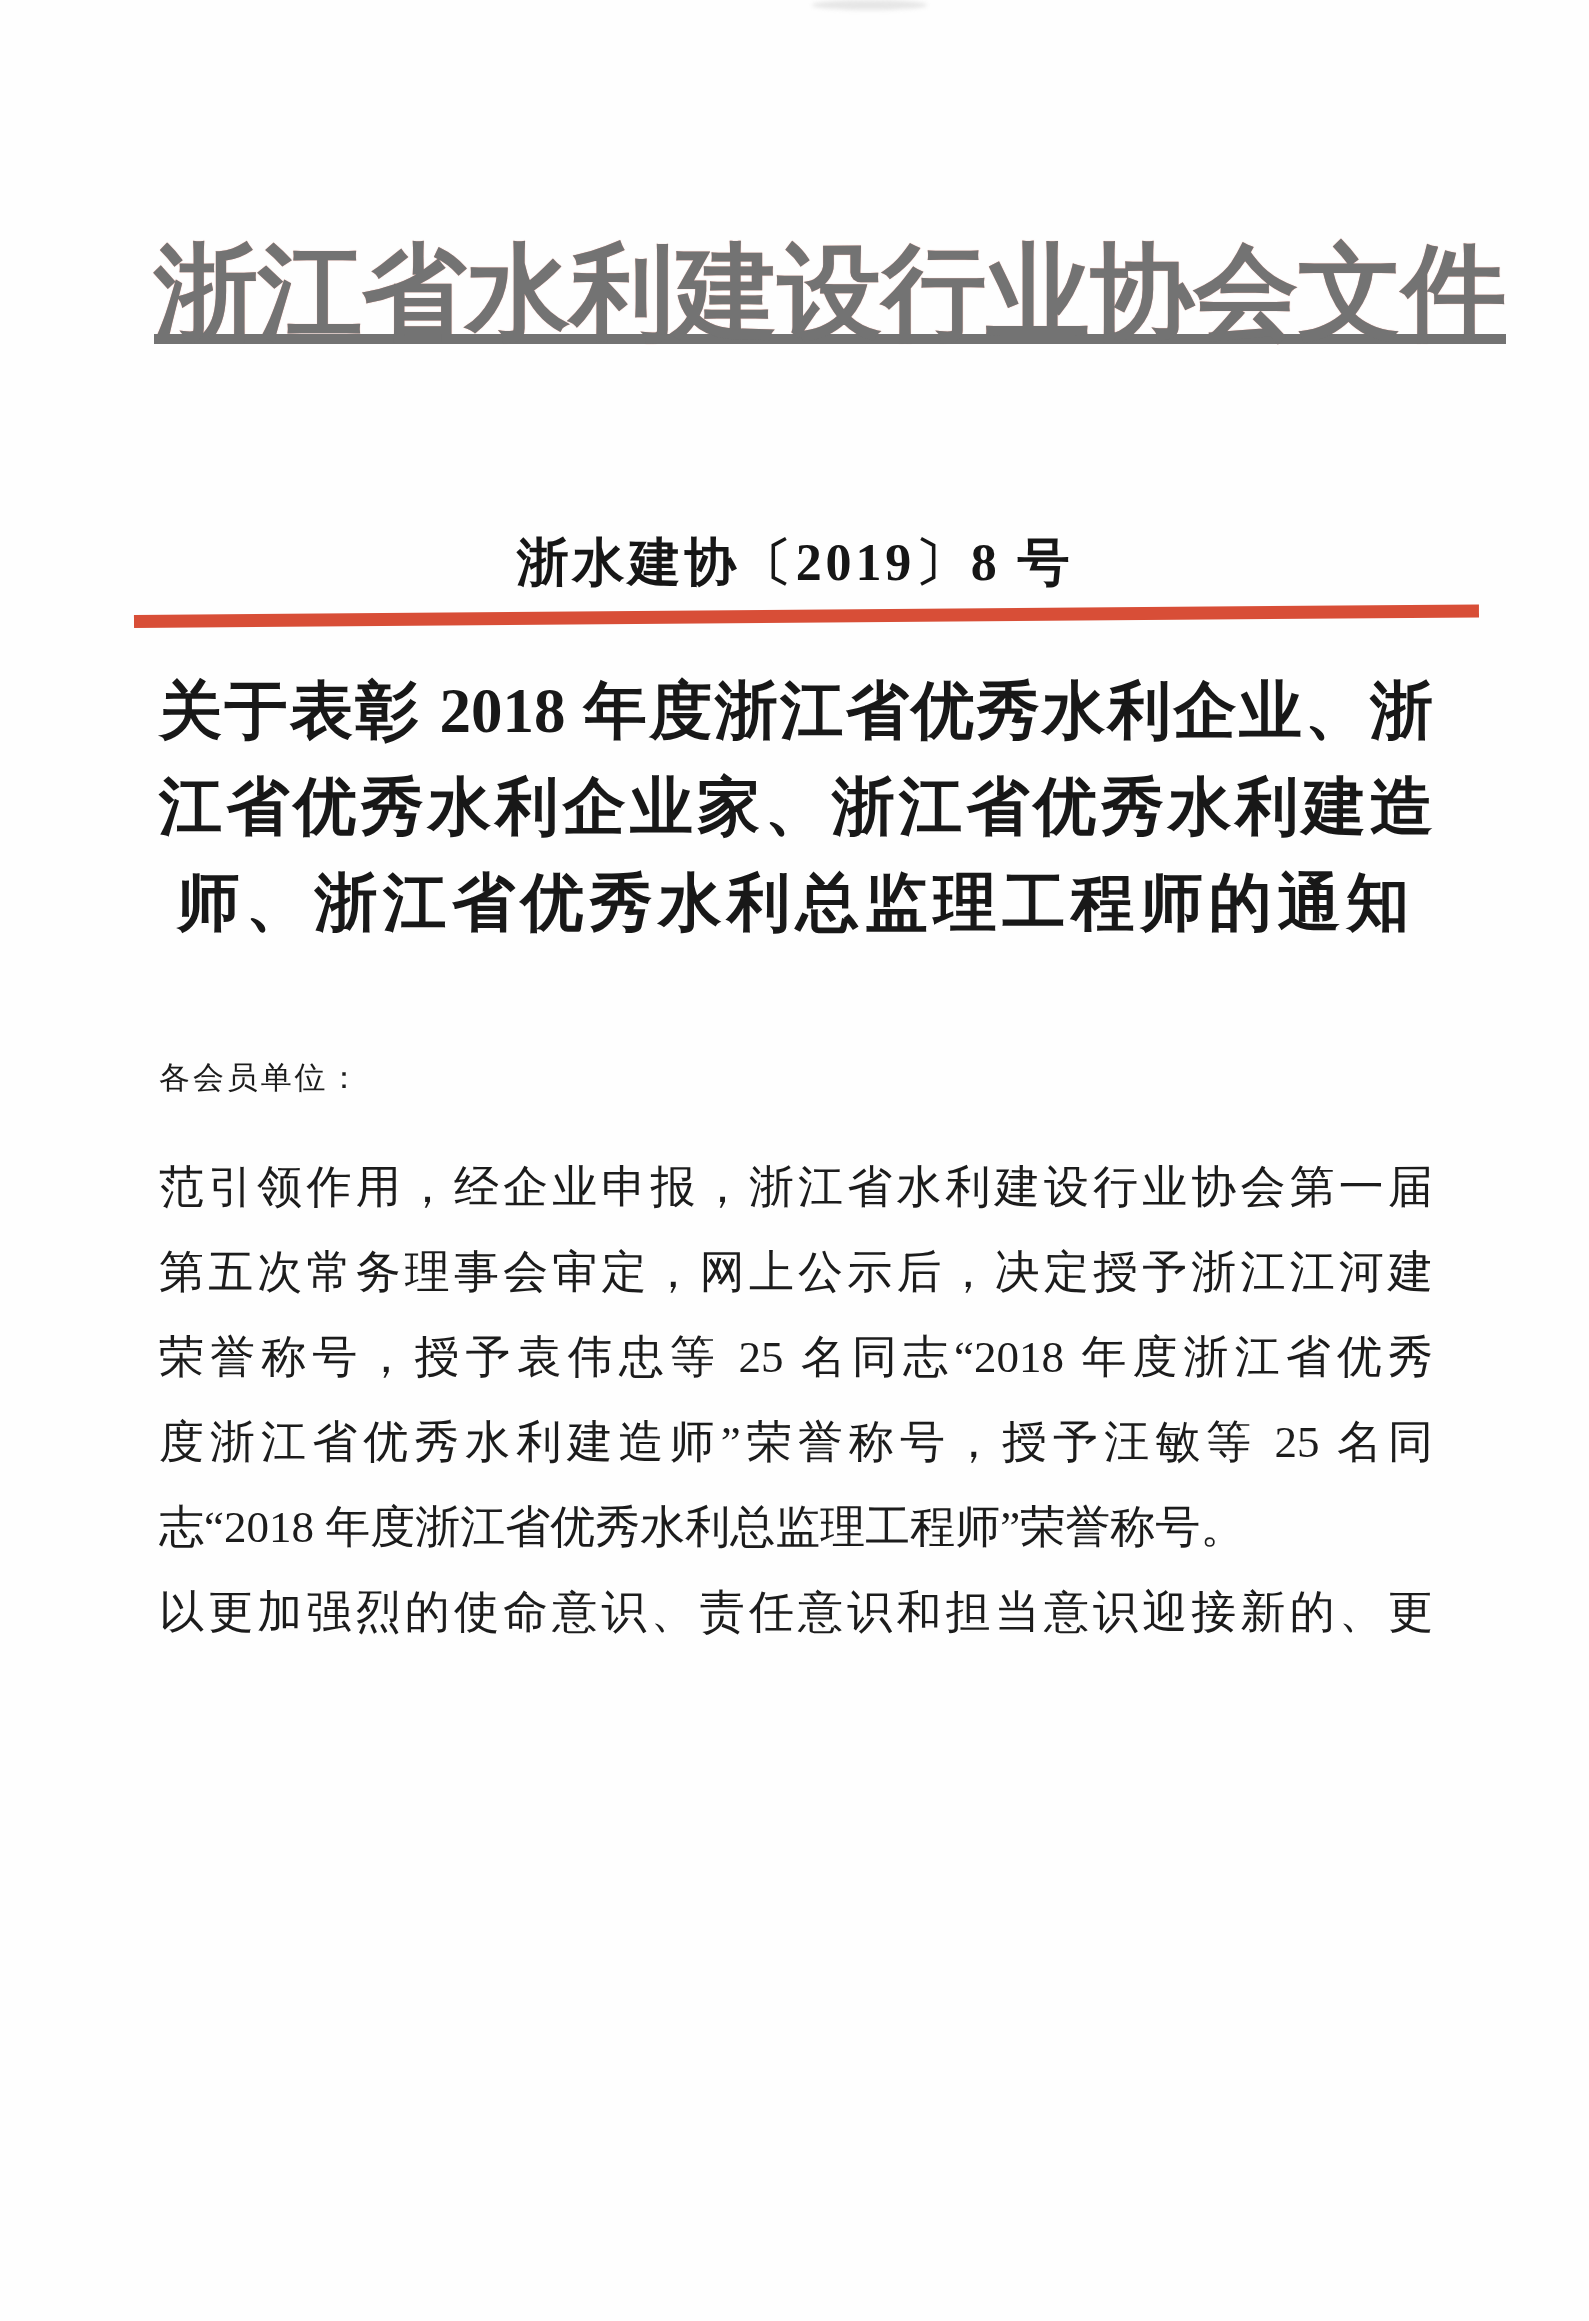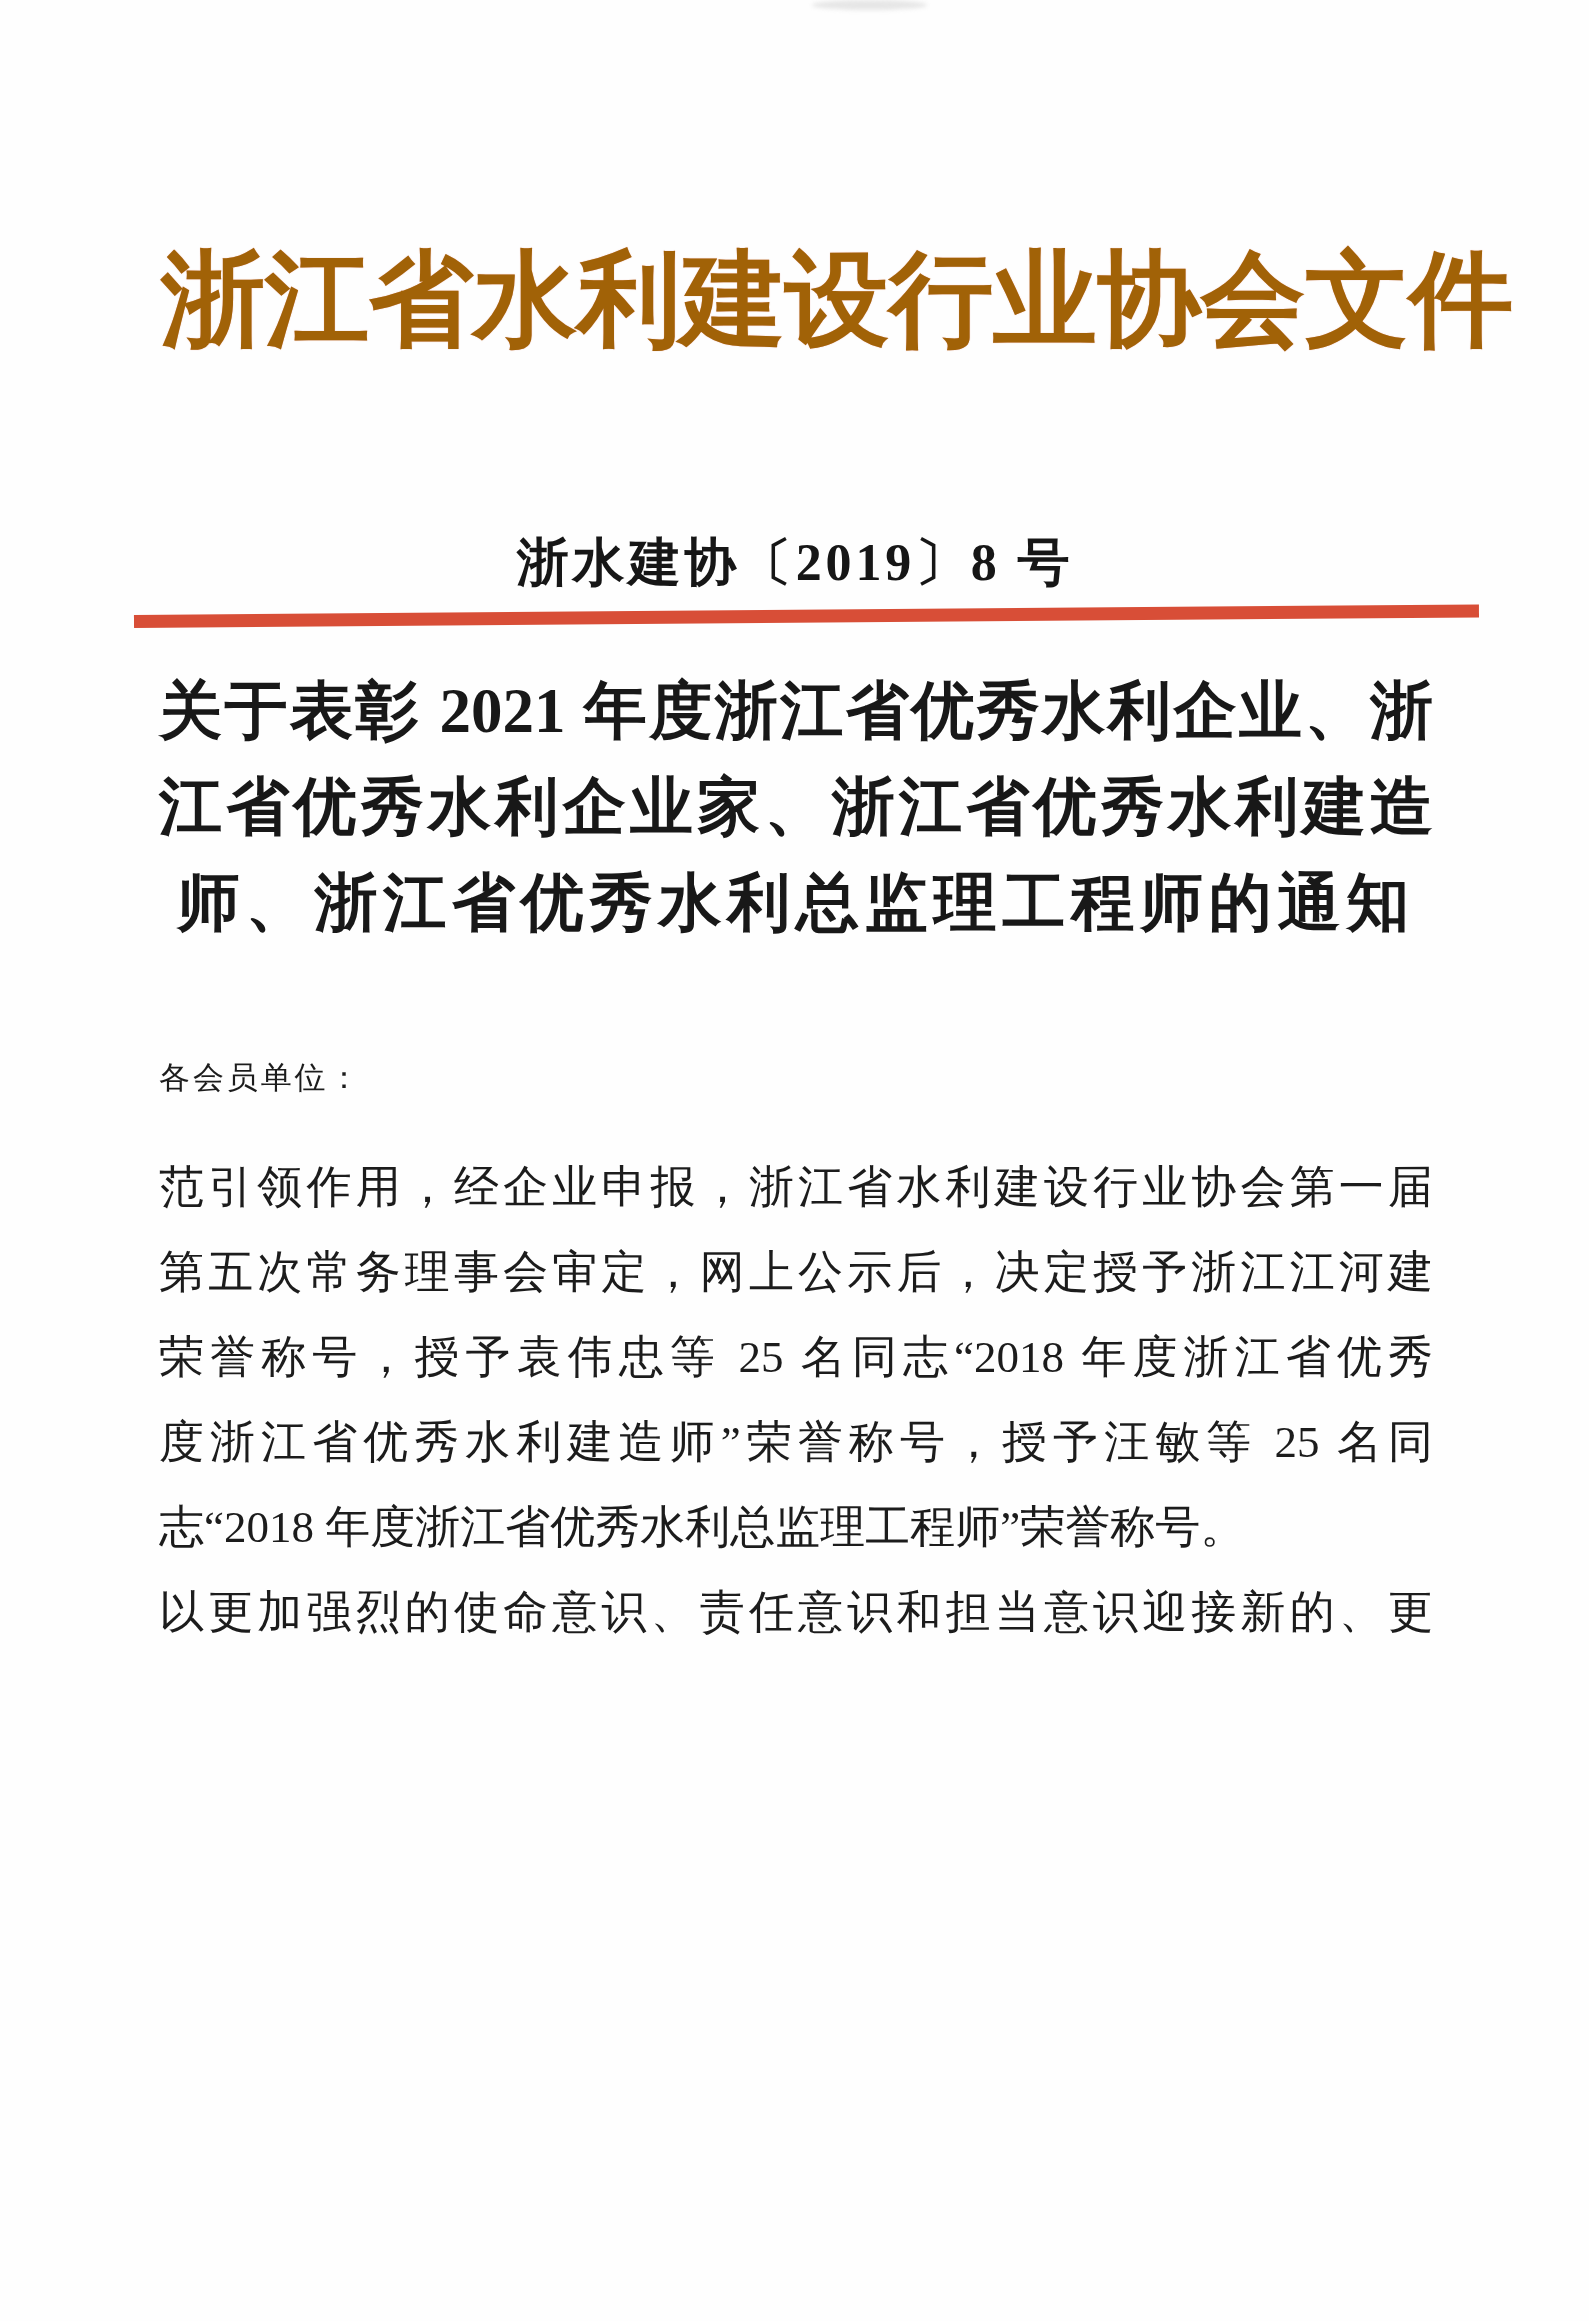--- a/index.html
+++ b/index.html
@@ -10,26 +10,27 @@
     overflow:hidden;
     font-family:"Liberation Serif","DejaVu Serif",serif;
     color:#1e1e1e;
   }
   .smudge{
     position:absolute;top:0px;left:812px;width:115px;height:9.6px;
     background:#c9c9c9;opacity:.45;border-radius:50%;
     filter:blur(1.9px);
   }
   .letterhead{
-    position:absolute;top:231px;left:149px;width:1292px;margin:12px;
+    position:absolute;top:231px;left:149px;width:1292px;margin:5px;
     font-size:104px;font-weight:bold;line-height:113px;
-    color:#a16207;
+    color:#737373;
     text-align:justify;text-align-last:justify;
     white-space:nowrap;letter-spacing:0;
     text-shadow:0 0 1px rgba(216,78,55,.55);
+    text-decoration:underline;
   }
   .docnum{
     position:absolute;top:528px;left:0;width:100%;
     font-size:52px;font-weight:600;letter-spacing:3.8px;
     text-align:center;color:#161616;
   }
   .redline{
     position:absolute;top:615px;left:134px;width:1345px;height:12.5px;
     background:#d84e37;
     transform:rotate(-0.45deg);transform-origin:left center;
@@ -60,21 +61,21 @@
 
   <div class="smudge"></div>
 
   <h1 class="letterhead">浙江省水利建设行业协会文件</h1>
 
   <div class="docnum">浙水建协〔2019〕8 号</div>
 
   <div class="redline"></div>
 
   <div class="title">
-    <div class="tline just">关于表彰 2021 年度浙江省优秀水利企业、浙</div>
+    <div class="tline just">关于表彰 2018 年度浙江省优秀水利企业、浙</div>
     <div class="tline just">江省优秀水利企业家、浙江省优秀水利建造</div>
     <div class="tline center">师、浙江省优秀水利总监理工程师的通知</div>
   </div>
 
   <div class="salutation">各会员单位：</div>
 
   <div class="bodytext">
     <div class="line">范引领作用，经企业申报，浙江省水利建设行业协会第一届</div>
     <div class="line">第五次常务理事会审定，网上公示后，决定授予浙江江河建</div>
     <div class="line">荣誉称号，授予袁伟忠等 25 名同志“2018 年度浙江省优秀</div>

